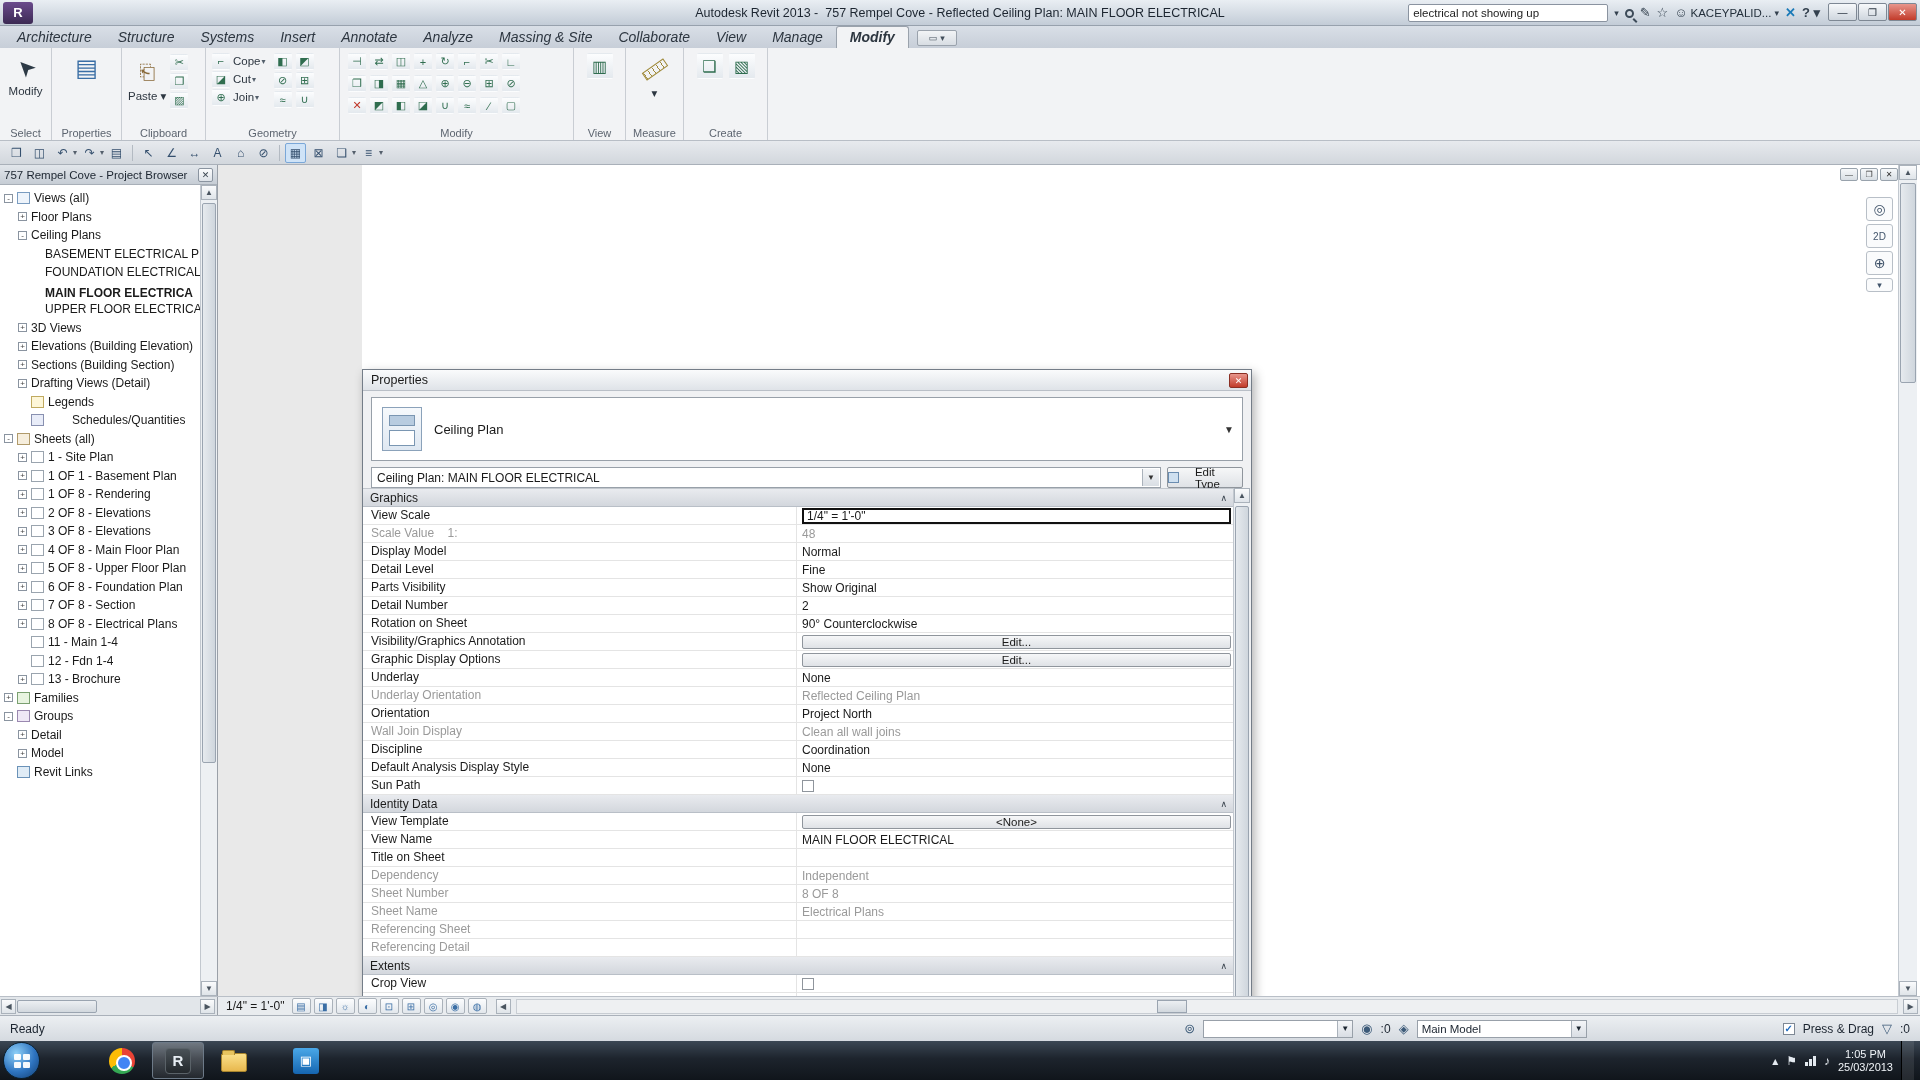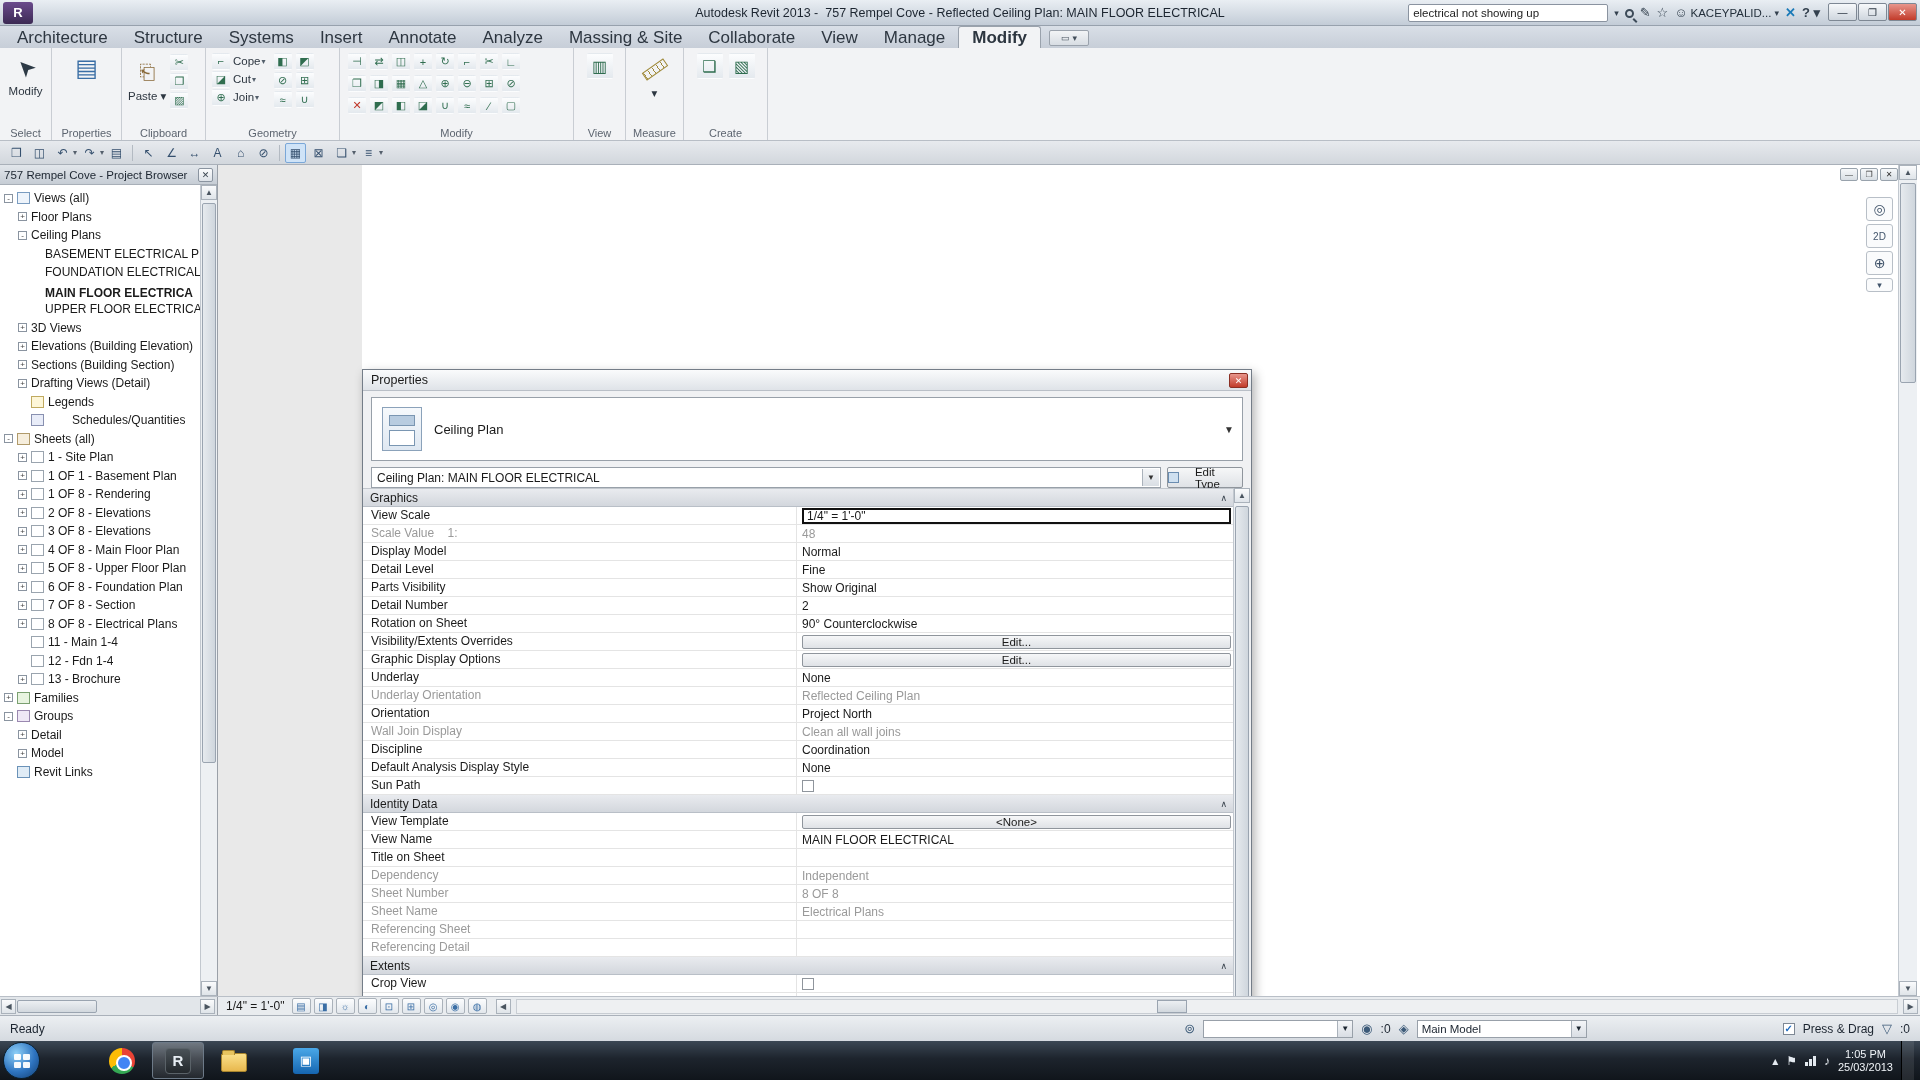--- a/index.html
+++ b/index.html
@@ -24,21 +24,21 @@
   #user-chip { display:flex; align-items:center; gap:3px; font-size:11.5px; color:#24303c; }
   #win-controls { position:absolute; right:3px; top:3px; display:flex; gap:1px; }
   .winbtn { width:29px; height:18px; border:1px solid #7e8894; border-radius:2px;
     background:linear-gradient(#f7f9fb,#cfd6de); display:flex; align-items:center; justify-content:center;
     font-size:10px; color:#2e3944; }
   .winbtn.close { background:linear-gradient(#e8968c,#c23b2a); color:#fff; }
 
   
   #tabrow { left:0; top:26px; width:1920px; height:22px; background:linear-gradient(#d9dfe7,#c7ced8);
     display:flex; align-items:flex-end; padding-left:4px; }
-  .rtab { padding:0 13px; line-height:21px; font-size:17px; color:#2d3640; }
+  .rtab { padding:0 13px; line-height:21px; font-size:14px; color:#2d3640;font-style:italic; }
   .rtab.active { background:#f2f3f5; border:1px solid #9aa2ac; border-bottom:none;
     border-radius:3px 3px 0 0; font-weight:bold; }
   #ribbon-min { width:40px; height:16px; margin:0 0 2px 8px; border:1px solid #9aa2ac; border-radius:2px;
     background:linear-gradient(#f2f4f6,#d8dde3); font-size:9px; color:#44505c; display:flex; align-items:center; justify-content:center; gap:3px; }
 
   
   #ribbon { left:0; top:48px; width:1920px; height:93px; background:#f2f3f5; border-bottom:1px solid #b8bec6; display:flex; }
   .rpanel { position:relative; height:100%; border-right:1px solid #c9cdd3; flex:none; }
   .plabel { position:absolute; bottom:1px; left:0; right:0; text-align:center; font-size:11px; color:#5d6570; }
   .bigbtn { display:flex; flex-direction:column; align-items:center; padding-top:5px; gap:2px; }
@@ -620,21 +620,21 @@
               <div>2</div>
             </div>
           </div>
           <div class="grow">
             <div class="glabel">Rotation on Sheet</div>
             <div class="gval">
               <div>90° Counterclockwise</div>
             </div>
           </div>
           <div class="grow">
-            <div class="glabel">Visibility/Extents Overrides</div>
+            <div class="glabel">Visibility/Graphics Annotation</div>
             <div class="gval">
               <div class="gbtn">Edit...</div>
             </div>
           </div>
           <div class="grow">
             <div class="glabel">Graphic Display Options</div>
             <div class="gval">
               <div class="gbtn">Edit...</div>
             </div>
           </div>

